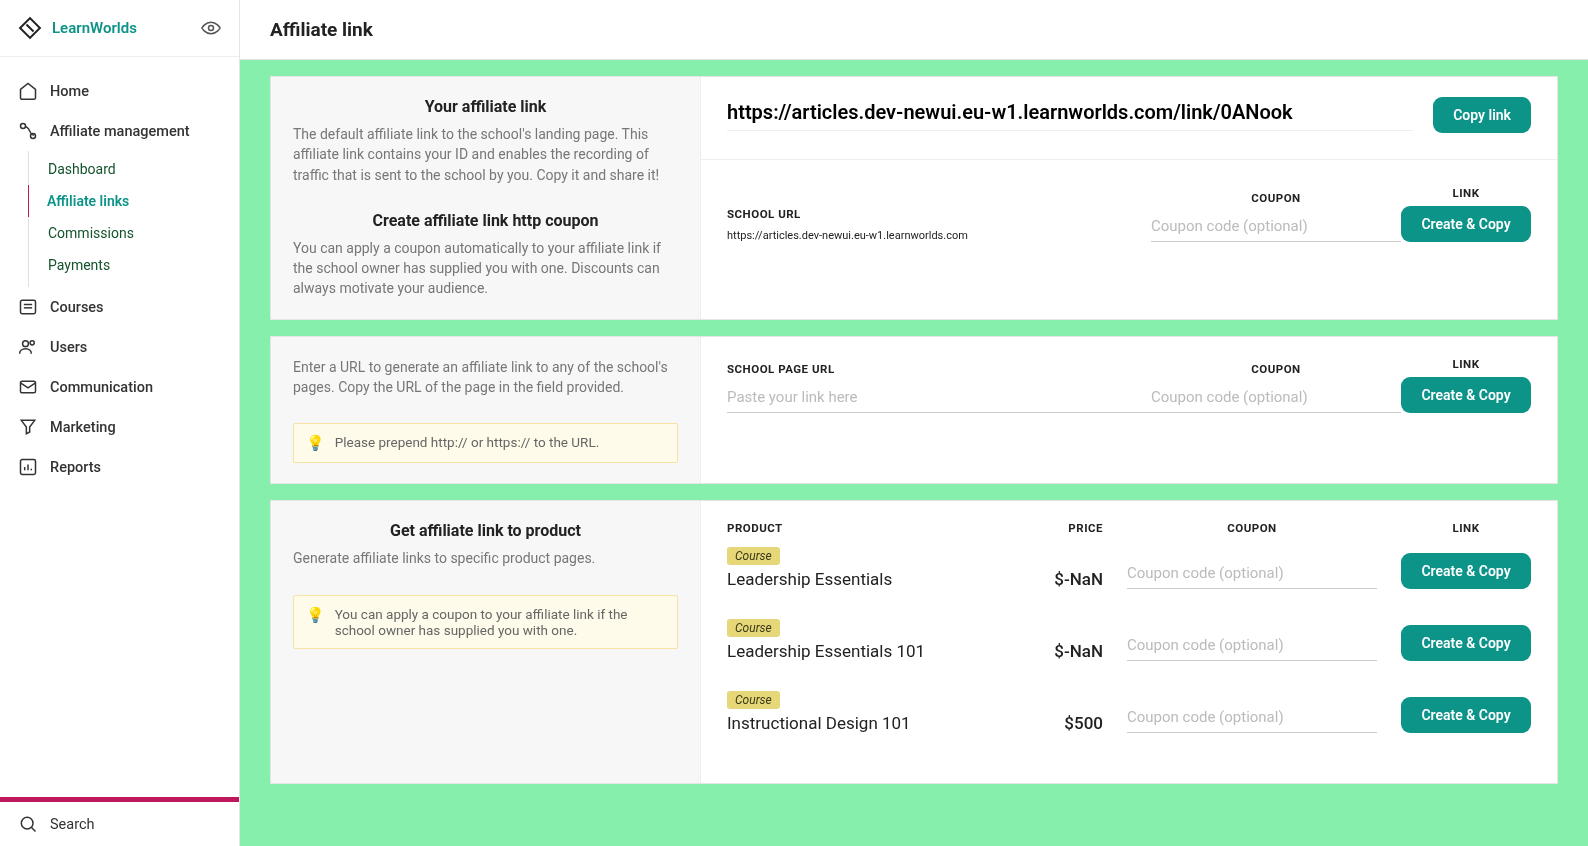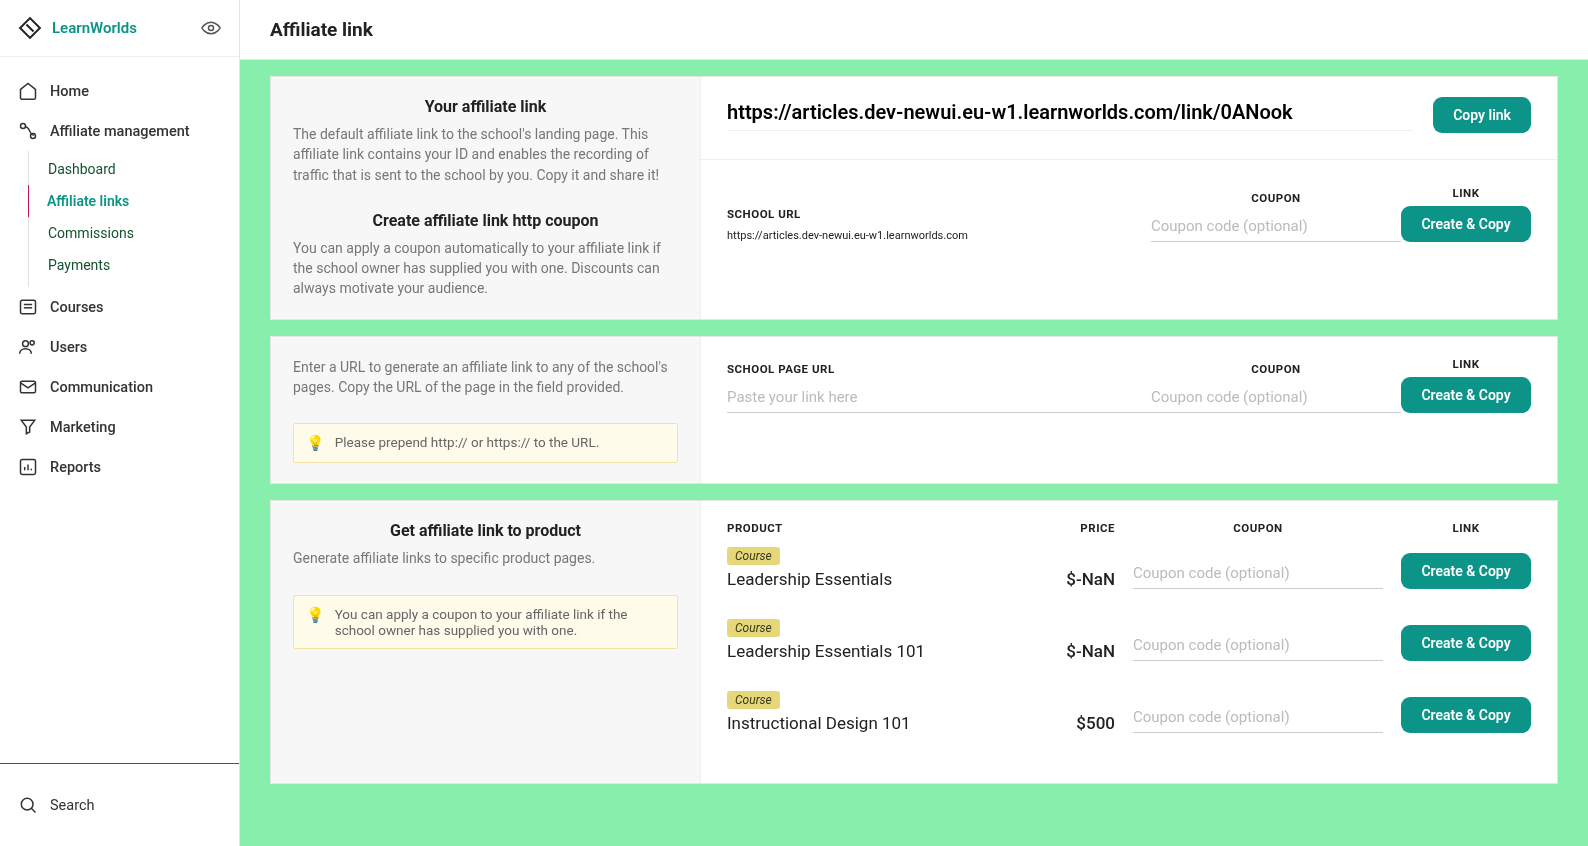--- a/index.html
+++ b/index.html
@@ -11,21 +11,21 @@
 .logo-mark { width: 24px; height: 24px; display:flex; align-items:center; justify-content:center; }
 .brand-name { color: #0d9488; font-weight: 600; font-size: 15px; }
 .eye-wrap { margin-left: auto; color: #555; }
 
 .nav { padding: 14px 0; flex:1; overflow:auto; }
 .nav-item { display: flex; align-items: center; gap: 12px; padding: 10px 18px; color: #333; font-size: 14.5px; cursor: pointer; font-weight: 500;}
 .nav-item .icon { width: 20px; height: 20px; display:flex; align-items:center; justify-content:center; color:#333; stroke:#333;}
 .sub-nav { margin-left: 28px; border-left: 1px solid #e0e0e0; padding: 2px 0 6px 0; }
 .sub-item { padding: 8px 18px; font-size: 14px; color: #14532d; cursor: pointer; border-left: 2px solid transparent; margin-left:-1px;}
 .sub-item.active { color: #0d9488; font-weight: 600; border-left: 1px solid #be185d;}
-.sidebar-footer { border-top: 1px solid #be185d; padding: 31px 18px; display:flex; align-items:center; gap:12px; font-size:14.5px; cursor:pointer;}
+.sidebar-footer { border-top: 5px solid #be185d; padding: 12px 18px; display:flex; align-items:center; gap:12px; font-size:14.5px; cursor:pointer;}
 .sidebar-footer .icon { width:20px; height:20px; display:flex; align-items:center; justify-content:center;}
 
 
 .main { flex:1; display:flex; flex-direction:column; background:#86efac; overflow:hidden;}
 .page-header { background:#fff; padding: 18px 30px; border-bottom: 1px solid #e5e5e5; }
 .page-title { font-size: 19px; font-weight: 700; color:#222;}
 .content { flex:1; overflow:auto; padding: 16px 30px 30px 30px; }
 
 .card { display:flex; background:#fff; margin-bottom: 16px; border:1px solid #e5e5e5;}
 .card-left { width: 430px; background:#f7f7f7; padding: 20px 22px; border-right:1px solid #eee;}
@@ -52,21 +52,21 @@
 .field-col { display:flex; flex-direction:column; }
 .field-col.grow { flex:1;}
 .field-col.coupon { width: 250px;}
 .field-col.link { width: 130px; align-items:center;}
 
 .school-url-val { font-size: 11px; color:#222; padding-top:2px;}
 .text-input { border:none; border-bottom: 1px solid #ccc; font-size:15px; padding: 6px 0; outline:none; background:transparent; width:100%;}
 .text-input::placeholder { color:#bbb;}
 
 
-.product-row { display:flex; gap:18px; align-items:flex-end; margin-bottom:30px;}
+.product-row { display:flex; gap:24px; align-items:flex-end; margin-bottom:30px;}
 .product-col { display:flex; flex-direction:column;}
 .product-col.name { flex: 1.1;}
 .product-col.price { width: 80px;}
 .product-col.coupon { width: 250px;}
 .product-col.link { width: 130px; align-items:center;}
 .badge { display:inline-block; background:#e6d879; color:#3a3a1a; font-size:12px; font-style:italic; padding: 2px 8px; border-radius:3px; margin-bottom:4px; max-width:max-content;}
 .product-name { font-size: 17px; color:#222;}
 .product-price { font-size: 17px; color:#222; font-weight:500; text-align:right;}
 .prod-head { font-weight:700;}
 svg { display:block; }

